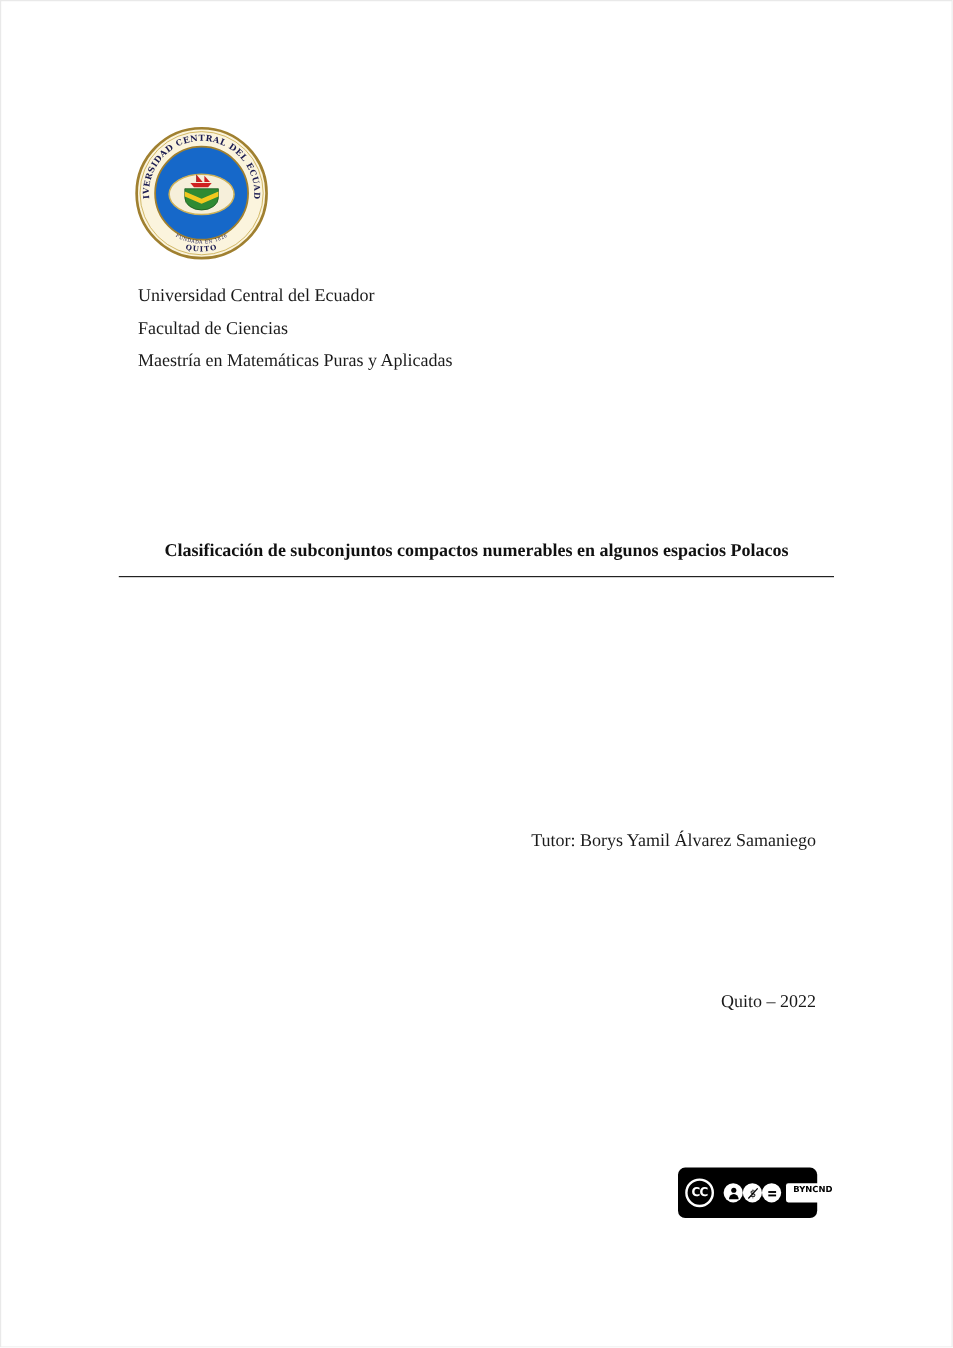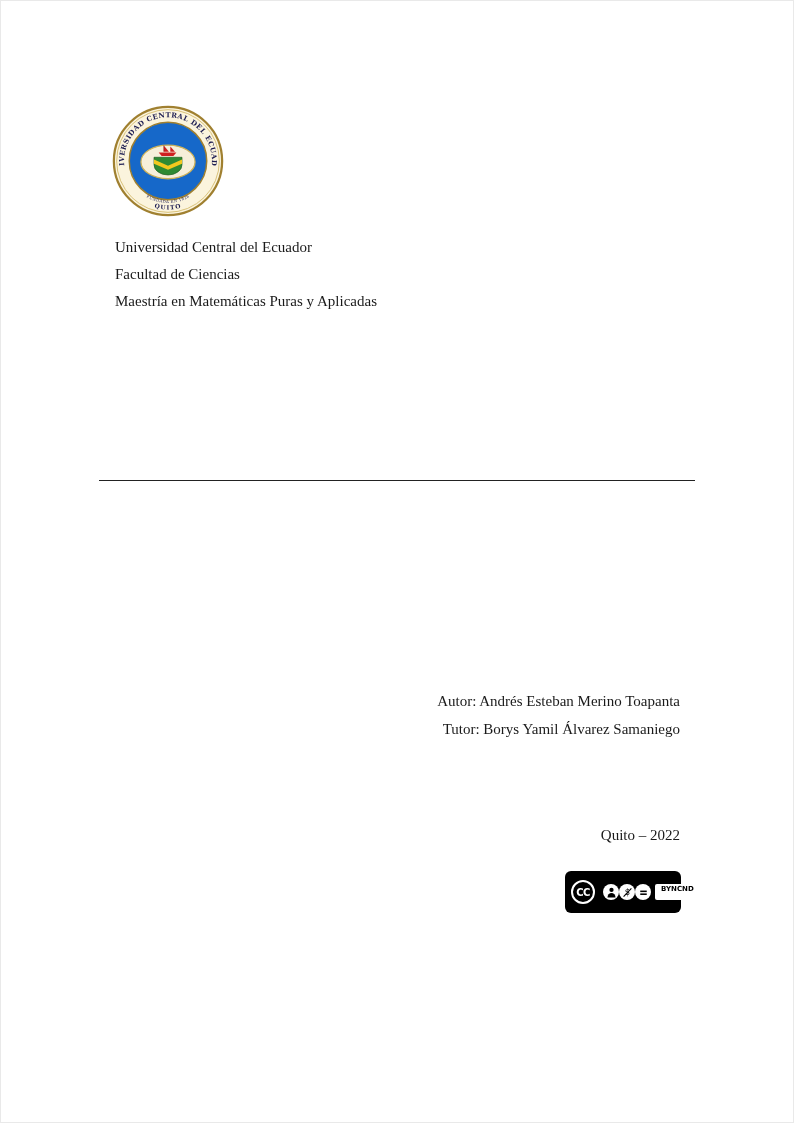--- a/index.html
+++ b/index.html
@@ -37,21 +37,21 @@
     position: absolute; top: 492px; left: 40px; right: 40px;
     text-align: center; font-size: 15px; line-height: 28px;
   }
 
   
   .credits { position: absolute; top: 687px; right: 114px; text-align: right; font-size: 15px; line-height: 28px; }
   .place-year { position: absolute; top: 827px; right: 114px; text-align: right; font-size: 15px; }
 
   
   .cc-badge {
-    position: absolute; top: 871px; right: 113px;
+    position: absolute; top: 973px; right: 113px;
     width: 116px; height: 42px; box-sizing: border-box;
     background: #000; border-radius: 6px;
     display: flex; align-items: center; gap: 6px; padding: 4px 6px; margin-left: 41px;
   }
   .cc-cc {
     flex: 0 0 auto; width: 24px; height: 24px; box-sizing: border-box;
     border: 2.5px solid #fff; border-radius: 50%;
     color: #fff; font-weight: bold; font-size: 10px; letter-spacing: -0.5px;
     display: flex; align-items: center; justify-content: center;
     font-family: "DejaVu Sans", sans-serif;
@@ -106,25 +106,25 @@
       </g>
     </svg>
   </div>
 
   <div class="institution">
     <div>Universidad Central del Ecuador</div>
     <div>Facultad de Ciencias</div>
     <div>Maestría en Matemáticas Puras y Aplicadas</div>
   </div>
 
+  <div class="title">Clasificación de subconjuntos compactos numerables en algunos espacios Polacos</div>
   <div class="rule"></div>
 
 
   <div class="credits">
-    <div>Autor: Andrés Esteban Merino Toapanta</div>
     <div>Tutor: Borys Yamil Álvarez Samaniego</div>
   </div>
 
   <div class="place-year">Quito – 2022</div>
 
   <div class="cc-badge">
     <span class="cc-cc">
       <span>CC</span>
     </span>
     <span class="cc-right">

